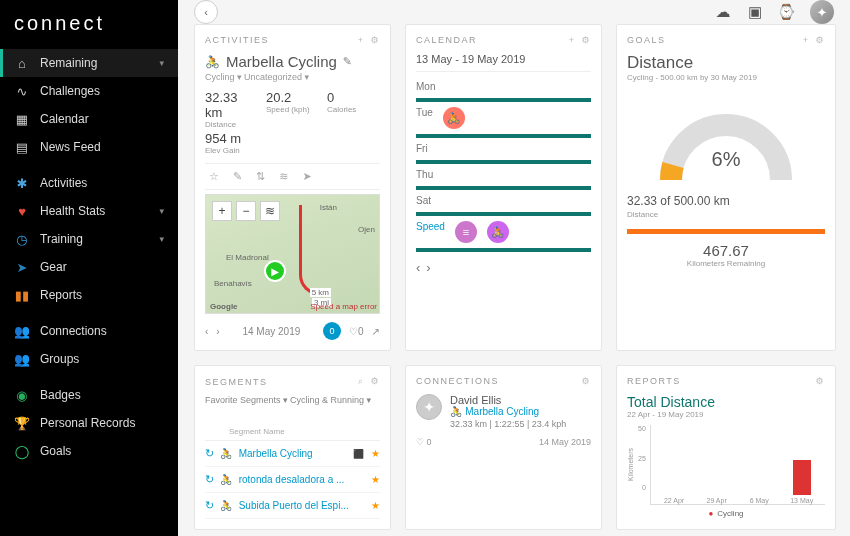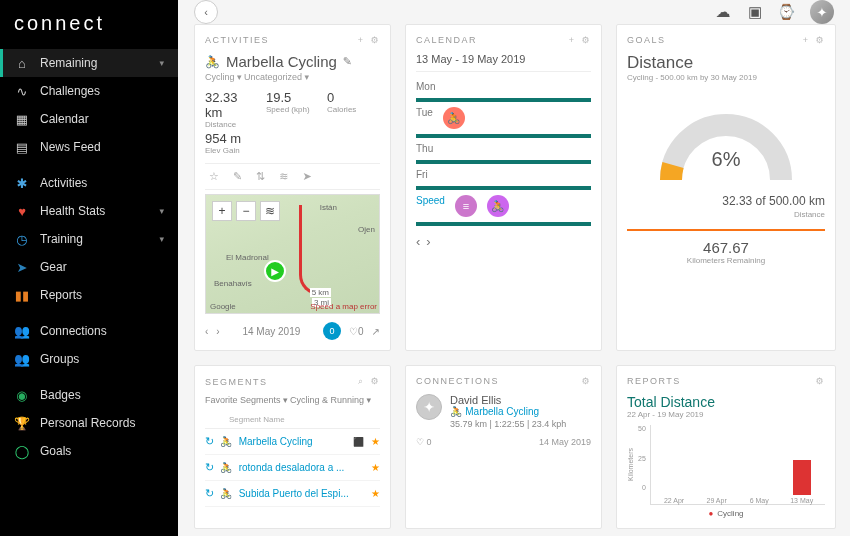--- a/index.html
+++ b/index.html
@@ -42,27 +42,27 @@
 .cal-day{display:flex;align-items:flex-start;padding:5px 0;border-bottom:4px solid #0f766e;font-size:10px;color:#777;min-height:26px}
 .cal-day.today{color:#09c}
 .cal-dot{width:22px;height:22px;border-radius:50%;display:flex;align-items:center;justify-content:center;font-size:11px;color:#fff;margin-left:10px}
 .cal-foot{display:flex;gap:6px;padding-top:8px;color:#777;font-size:13px}
 .goal-title{font-size:17px;color:#555}
 .goal-sub{font-size:8px;color:#999;margin-bottom:8px}
 .gauge-wrap{display:flex;justify-content:center;margin:4px 0}
 .gauge{position:relative;width:150px;height:100px}
 .gauge svg{width:150px;height:100px}
 .gauge-pct{position:absolute;top:58px;left:0;right:0;text-align:center;font-size:20px;color:#555}
-.goal-mid{text-align:right;font-size:12px;color:#555;margin-top:4px}
+.goal-mid{text-align:left;font-size:12px;color:#555;margin-top:4px}
 .goal-mid .sm{font-size:8px;color:#999;display:block;margin-top:2px}
-.goal-bot{display:flex;border-top:2px solid #f97316;margin-top:10px;padding-top:8px}
+.goal-bot{display:flex;border-top:5px solid #f97316;margin-top:10px;padding-top:8px}
 .goal-bot>div{flex:1;text-align:center}
 .goal-bot .v{font-size:15px;color:#555}
 .goal-bot .l{font-size:8px;color:#999}
-.seg-filters{font-size:9px;color:#888;margin-bottom:6px}
+.seg-filters{font-size:9px;color:#888;margin-bottom:18px}
 .seg-hdr{font-size:8px;color:#aaa;padding:4px 0;border-bottom:1px solid #eee}
 .seg-row{display:flex;align-items:center;gap:6px;padding:6px 0;border-bottom:1px solid #f3f3f3;font-size:10px}
 .seg-sync{color:#09c;font-size:11px}
 .seg-ic{font-size:10px;color:#888}
 .seg-name{color:#09c;flex:1;white-space:nowrap;overflow:hidden;text-overflow:ellipsis}
 .seg-star{color:#f90}
 .conn-row{display:flex;gap:8px}
 .conn-av{width:26px;height:26px;border-radius:50%;background:#ccc;display:flex;align-items:center;justify-content:center;color:#fff;font-size:14px;border:1px solid #bbb}
 .conn-name{font-size:11px;color:#555}
 .conn-link{font-size:10px;color:#09c}
@@ -178,21 +178,21 @@
           <span>Marbella Cycling</span>
           <span style="font-size:11px;color:#888">✎</span>
         </div>
         <div class="act-sub">Cycling ▾   Uncategorized ▾</div>
         <div class="stats" id="act-stats">
             <div>
               <div class="stat-v">32.33 km</div>
               <div class="stat-l">Distance</div>
             </div>
             <div>
-              <div class="stat-v">19.5</div>
+              <div class="stat-v">20.2</div>
               <div class="stat-l">Speed (kph)</div>
             </div>
             <div>
               <div class="stat-v">0</div>
               <div class="stat-l">Calories</div>
             </div>
             <div>
               <div class="stat-v">954 m</div>
               <div class="stat-l">Elev Gain</div>
             </div>
@@ -209,21 +209,21 @@
             <div class="map-btn">+</div>
             <div class="map-btn">−</div>
             <div class="map-btn">≋</div>
           </div>
           <div class="route"></div>
           <div class="pin">▶</div>
           <span class="map-lbl" style="top:8px;right:42px">Istán</span>
           <span class="map-lbl" style="top:30px;right:4px">Ojen</span>
           <span class="map-lbl" style="top:58px;left:20px">El Madronal</span>
           <span class="map-lbl" style="top:84px;left:8px">Benahavís</span>
-          <span class="map-lbl" style="bottom:2px;left:4px;font-weight:normal">Google</span>
+          <span class="map-lbl" style="bottom:2px;left:4px;font-weight:bold">Google</span>
           <span class="map-lbl" style="bottom:16px;right:48px;background:#fff;padding:0 2px">5 km</span>
           <span class="map-lbl" style="bottom:6px;right:48px;background:#fff;padding:0 2px">3 mi</span>
           <span class="map-lbl" style="bottom:2px;right:2px;color:#b33">Speed a map error</span>
         </div>
         <div class="act-foot">
           <span>‹</span>
           <span>›</span>
           <span class="date">14 May 2019</span>
           <span class="bubble">0</span>
           <span>♡<span>0</span></span>
@@ -242,24 +242,27 @@
         <div class="cal-range">13 May - 19 May 2019</div>
         <div id="cal-days">
             <div class="cal-day">
               <span>Mon</span>
             </div>
             <div class="cal-day">
               <span>Tue</span>
               <span class="cal-dot" style="background:#f76">🚴</span>
             </div>
             <div class="cal-day">
+              <span>Fri</span>
+            </div>
+            <div class="cal-day">
               <span>Thu</span>
             </div>
             <div class="cal-day">
-              <span>Fri</span>
+              <span>Sat</span>
             </div>
             <div class="cal-day today">
               <span>Speed</span>
               <span class="cal-dot" style="background:#c7c">≡</span>
               <span class="cal-dot" style="background:#c6e">🚴</span>
             </div>
           </div>
         <div class="cal-foot">
           <span>‹</span>
           <span>›</span>
@@ -335,21 +338,21 @@
             <span>CONNECTIONS</span>
             <span class="sp">
               <span>⚙</span>
             </span>
           </div>
         <div class="conn-row">
           <div class="conn-av">✦</div>
           <div>
             <div class="conn-name">David Ellis</div>
             <div class="conn-link"><span style="color:#888">🚴</span> <span>Marbella Cycling</span></div>
-            <div class="conn-stats">35.79 km | 1:22:55 | 23.4 kph</div>
+            <div class="conn-stats">32.33 km | 1:22:55 | 23.4 kph</div>
           </div>
         </div>
         <div class="conn-foot">
           <span>♡ <span>0</span></span>
           <span style="margin-left:auto">14 May 2019</span>
         </div>
       </div>
 
       <div class="card">
         <div class="card-h">

